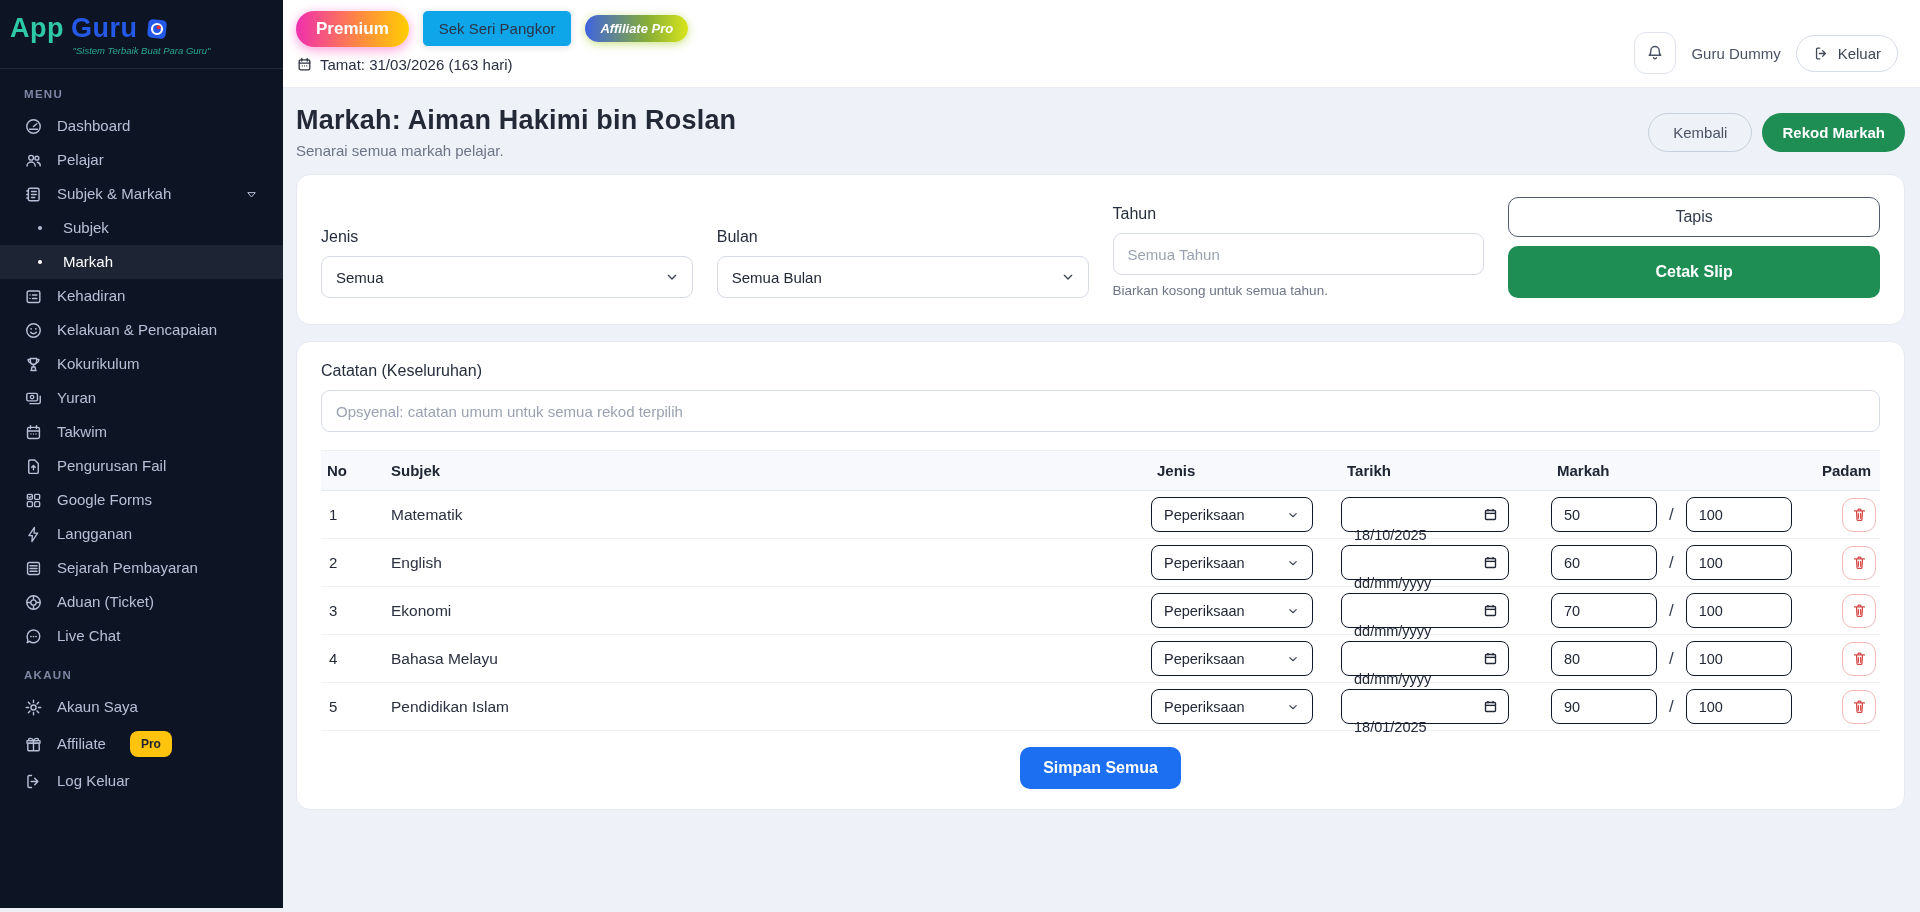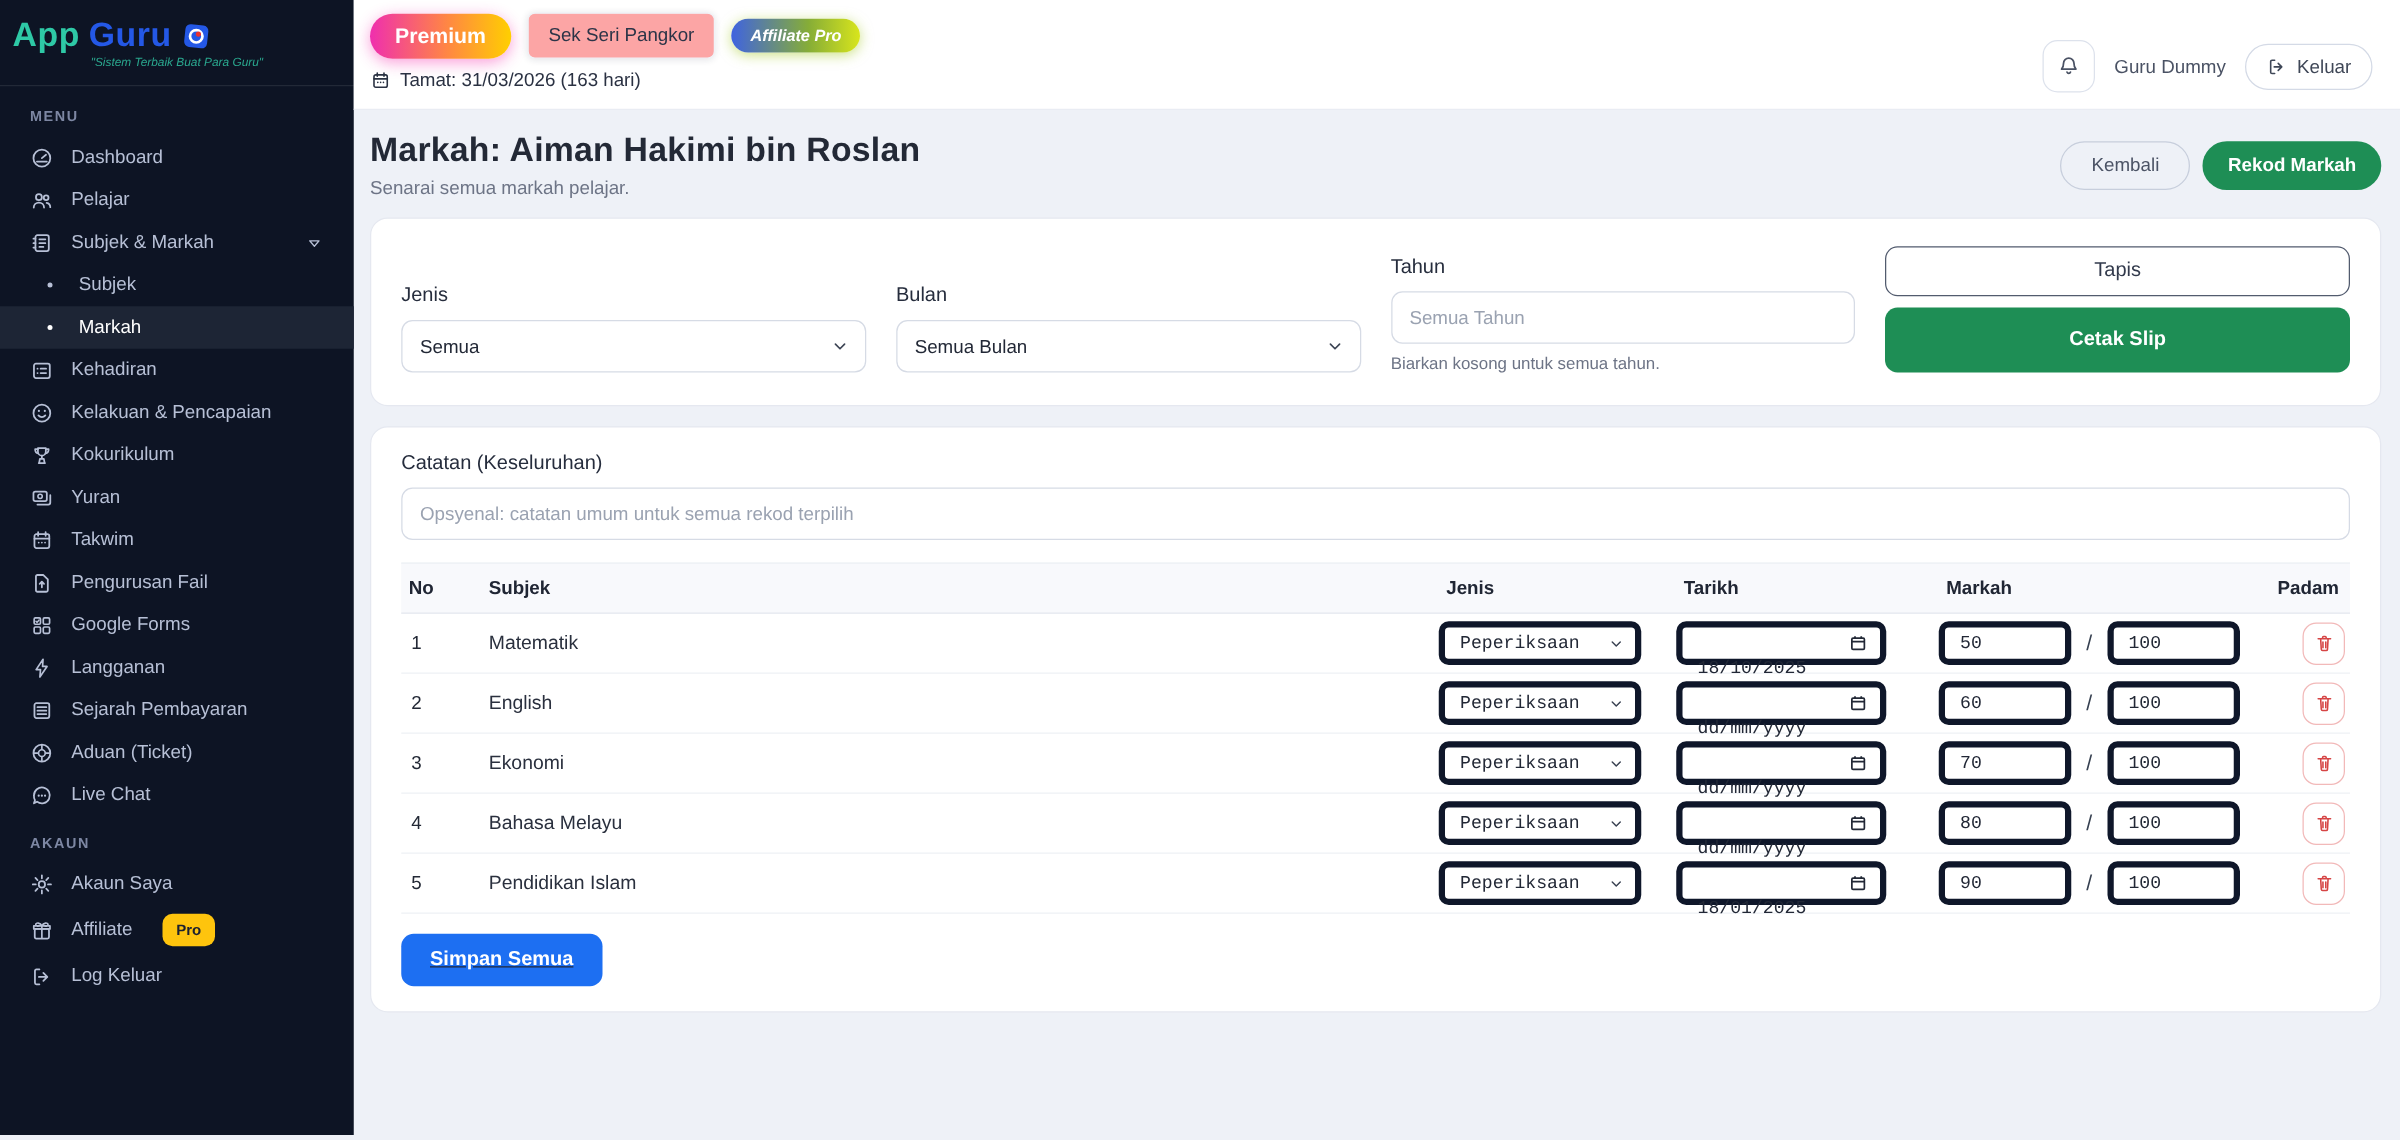--- a/index.html
+++ b/index.html
@@ -31,21 +31,21 @@
   .pro-badge { background:#fec40d; color:#1c2130; font-weight:bold; font-size:12px; padding:3px 11px; border-radius:8px; margin-left:10px; }
 
   
   .main { flex:1; display:flex; flex-direction:column; min-width:0; }
 
   .topbar { background:#ffffff; height:88px; display:flex; justify-content:space-between; padding:10px 22px 0 13px; border-bottom:1px solid #e9ecf3; }
   .badge-row { display:flex; align-items:center; gap:13px; }
   .premium-badge { background:linear-gradient(90deg,#ef2fae 0%,#ff8743 55%,#ffcf00 100%);
     color:#fff; font-weight:bold; font-size:17px; padding:8px 20px; border-radius:999px;
     box-shadow:0 3px 12px rgba(244,37,170,.45); }
-  .school-chip { background:#fca5a5; border:1px solid #f0f2f7; box-shadow:0 1px 6px rgba(25,35,60,.12);
+  .school-chip { background:#0ea5e9; border:1px solid #f0f2f7; box-shadow:0 1px 6px rgba(25,35,60,.12);
     border-radius:6px; padding:9px 16px; font-size:15px; color:#2c3447; }
   .affiliate-badge { background:linear-gradient(90deg,#3f63e0 0%,#86ad37 60%,#d8e51c 100%);
     color:#fff; font-weight:bold; font-style:italic; font-size:13px; padding:6px 15px; border-radius:999px;
     box-shadow:0 2px 10px rgba(160,200,30,.55); }
   .expiry-row { margin-top:9px; display:flex; align-items:center; gap:7px; font-size:15px; color:#2a3142; }
   .topbar-right { display:flex; align-items:center; gap:15px; padding-top:9px; }
   .bell-btn { width:42px; height:42px; border:1px solid #dde2ec; border-radius:12px; background:#fff;
     display:flex; align-items:center; justify-content:center; color:#4a5264; cursor:pointer; }
   .user-name { font-size:15px; color:#4a5264; }
   .keluar-btn { display:flex; align-items:center; gap:8px; border:1px solid #d4dae6; border-radius:999px;
@@ -83,33 +83,33 @@
   
   .marks-card { margin-top:16px; padding:20px 24px 20px; }
   .table { margin-top:18px; }
   .tgrid { display:grid; grid-template-columns:64px 1fr 190px 210px 265px 64px; align-items:center; }
   .thead { background:#f8f9fc; border-top:1px solid #eceff4; border-bottom:1px solid #e3e7ee; }
   .thead > div { font-weight:bold; font-size:15px; color:#202634; padding:11px 8px 11px 6px; }
   .th-padam { text-align:right; padding-right:10px !important; }
   .trow { border-bottom:1px solid #eef1f5; height:48px; }
   .no-cell { padding-left:8px; font-size:15px; }
   .subjek-cell { font-size:15.5px; color:#2a303e; padding-left:6px; }
-  .cell-ctrl { height:35px; border:5px solid #0f172a; border-radius:8px; background:#fff;
-    font-size:14.5px; color:#222836; font-family:Liberation Mono, monospace; }
+  .cell-ctrl { height:35px; border:1px solid #0f172a; border-radius:8px; background:#fff;
+    font-size:14.5px; color:#222836; font-family:Liberation Sans, sans-serif; }
   .jenis-cell .select-wrap { width:162px; }
   .jenis-cell select { width:100%; height:35px; padding:0 26px 0 12px; }
   .date-box { width:168px; display:flex; align-items:center; justify-content:space-between; padding:0 10px 0 12px; cursor:pointer; }
   .date-box .dtext { color:#222836;margin-top:40px; }
   .markah-cell { display:flex; align-items:center; gap:12px; }
   .score-input { width:106px; padding:0 12px; }
   .slash { font-size:17px; color:#374151; }
   .padam-cell { display:flex; justify-content:flex-end; padding-right:4px; }
   .del-btn { width:34px; height:34px; border:1px solid #f2b9b9; border-radius:11px; background:#fff;
     color:#d64545; display:flex; align-items:center; justify-content:center; cursor:pointer; }
-  .save-row { padding-top:16px; display:flex; justify-content:flex-start;text-decoration:underline; }
+  .save-row { padding-top:16px; display:flex; justify-content:center; }
   .simpan-btn { border:none; border-radius:10px; background:#1d6ff2; color:#fff; font-weight:bold;
     font-size:16px; padding:12px 23px; cursor:pointer; font-family:inherit; }
 </style>
 </head>
 <body>
 
 <svg width="0" height="0" style="position:absolute">
   <defs>
     <g id="sym"></g>
     <symbol id="i-dashboard" viewBox="0 0 24 24">

